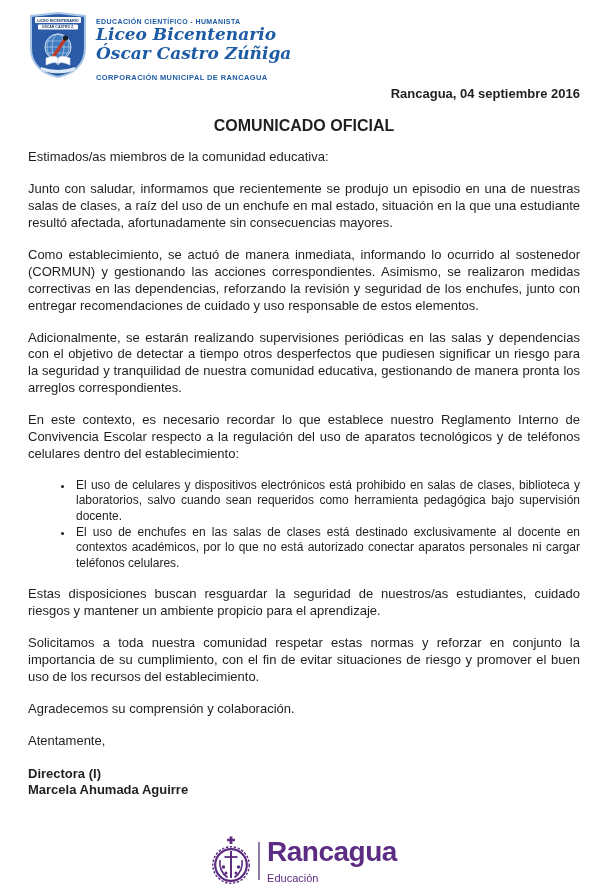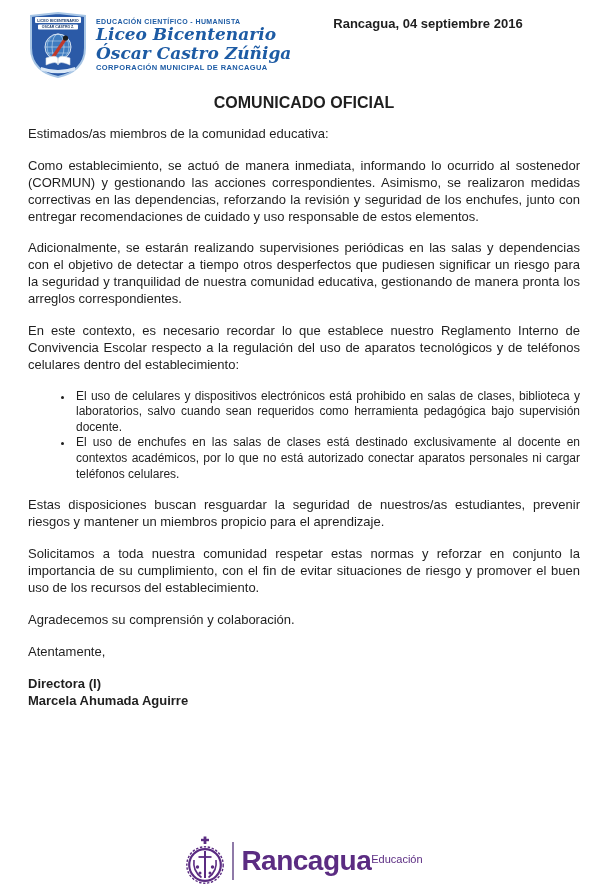--- a/index.html
+++ b/index.html
@@ -8,45 +8,45 @@
     width:611px;height:896px;
     box-sizing:border-box;
     background:#ffffff;
     font-family:"Liberation Sans", sans-serif;
     color:#1f1f1f;
     padding:12px 31px 6px 28px;
     display:flex;flex-direction:column;
     overflow:hidden;
   }
   
-  .letterhead{display:flex;flex-direction:row;gap:42px;}
+  .letterhead{display:flex;flex-direction:column;}
   .logo-row{display:flex;align-items:flex-start;gap:8px;}
   .shield{width:60px;height:66px;flex:0 0 auto;}
   .logo-text{display:flex;flex-direction:column;padding-top:6px;}
   .logo-top{font-size:7px;font-weight:bold;color:#1d5ba4;letter-spacing:.4px;}
   .logo-script{font-family:"DejaVu Serif", serif;font-style:italic;font-weight:bold;
                color:#1d5ba4;font-size:17px;line-height:1.1;}
-  .logo-bottom{font-size:7.5px;font-weight:bold;color:#1d5ba4;letter-spacing:.4px;margin-top:1px;}
+  .logo-bottom{font-size:7.5px;font-weight:bold;color:#1d5ba4;letter-spacing:.4px;margin-top:11px;}
   .date-line{text-align:right;font-weight:bold;font-size:13px;margin-top:4px;}
   
   .doc-title{font-size:16px;font-weight:bold;text-align:center;margin:16px 0 14px 0;}
   
   .body p{font-size:13px;line-height:1.3;text-align:justify;margin:0 0 15px 0;}
   .body .salutation{text-align:left;}
   .body ul{margin:0 0 15px 0;padding-left:46px;}
   .body li{font-size:12px;line-height:1.3;text-align:justify;padding-left:2px;}
   .body li::marker{font-size:11px;}
   .signature{font-size:13px;font-weight:bold;line-height:1.3;margin-top:16px;}
   .signoff{margin-top:2px;}
   
   .footer-logo{margin-top:auto;display:flex;justify-content:center;align-items:center;
                gap:7px;padding-bottom:4px;}
   .emblem{width:40px;height:50px;flex:0 0 auto;}
   .footer-divider{width:2px;height:38px;background:#8f7aa8;}
-  .brand-block{display:flex;flex-direction:row;line-height:1;}
+  .brand-block{display:flex;flex-direction:column;line-height:1;}
   .brand-name{font-size:28px;font-weight:600;color:#5b2c82;letter-spacing:-0.5px;}
   .brand-sub{font-size:11px;color:#5b2c82;margin-top:7px;}
 </style>
 </head>
 <body>
 
 <div class="page">
 
   <header class="letterhead">
     <div class="logo-row">
@@ -75,28 +75,29 @@
         <div class="logo-bottom">CORPORACIÓN MUNICIPAL DE RANCAGUA</div>
       </div>
     </div>
     <div class="date-line">Rancagua, 04 septiembre 2016</div>
   </header>
 
   <h1 class="doc-title">COMUNICADO OFICIAL</h1>
 
   <main class="body">
     <p class="salutation">Estimados/as miembros de la comunidad educativa:</p>
+    <p>Junto con saludar, informamos que recientemente se produjo un episodio en una de nuestras salas de clases, a raíz del uso de un enchufe en mal estado, situación en la que una estudiante resultó afectada, afortunadamente sin consecuencias mayores.</p>
     <p>Como establecimiento, se actuó de manera inmediata, informando lo ocurrido al sostenedor (CORMUN) y gestionando las acciones correspondientes. Asimismo, se realizaron medidas correctivas en las dependencias, reforzando la revisión y seguridad de los enchufes, junto con entregar recomendaciones de cuidado y uso responsable de estos elementos.</p>
     <p>Adicionalmente, se estarán realizando supervisiones periódicas en las salas y dependencias con el objetivo de detectar a tiempo otros desperfectos que pudiesen significar un riesgo para la seguridad y tranquilidad de nuestra comunidad educativa, gestionando de manera pronta los arreglos correspondientes.</p>
     <p>En este contexto, es necesario recordar lo que establece nuestro Reglamento Interno de Convivencia Escolar respecto a la regulación del uso de aparatos tecnológicos y de teléfonos celulares dentro del establecimiento:</p>
     <ul>
       <li>El uso de celulares y dispositivos electrónicos está prohibido en salas de clases, biblioteca y laboratorios, salvo cuando sean requeridos como herramienta pedagógica bajo supervisión docente.</li>
       <li>El uso de enchufes en las salas de clases está destinado exclusivamente al docente en contextos académicos, por lo que no está autorizado conectar aparatos personales ni cargar teléfonos celulares.</li>
     </ul>
-    <p>Estas disposiciones buscan resguardar la seguridad de nuestros/as estudiantes, prevenir riesgos y mantener un miembros propicio para el aprendizaje.</p>
+    <p>Estas disposiciones buscan resguardar la seguridad de nuestros/as estudiantes, cuidado riesgos y mantener un ambiente propicio para el aprendizaje.</p>
     <p>Solicitamos a toda nuestra comunidad respetar estas normas y reforzar en conjunto la importancia de su cumplimiento, con el fin de evitar situaciones de riesgo y promover el buen uso de los recursos del establecimiento.</p>
     <p>Agradecemos su comprensión y colaboración.</p>
     <p class="signoff">Atentamente,</p>
     <div class="signature">
       <div>Directora (I)</div>
       <div>Marcela Ahumada Aguirre</div>
     </div>
   </main>
 
   <footer class="footer-logo">

